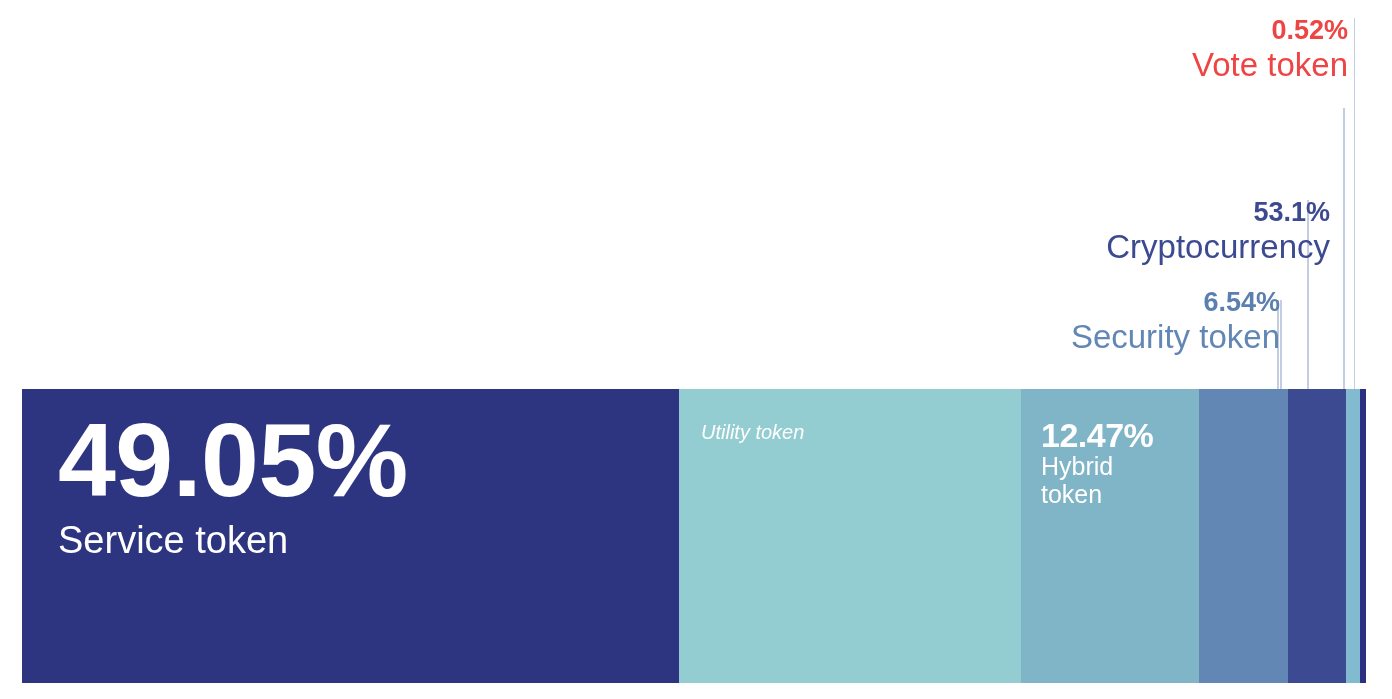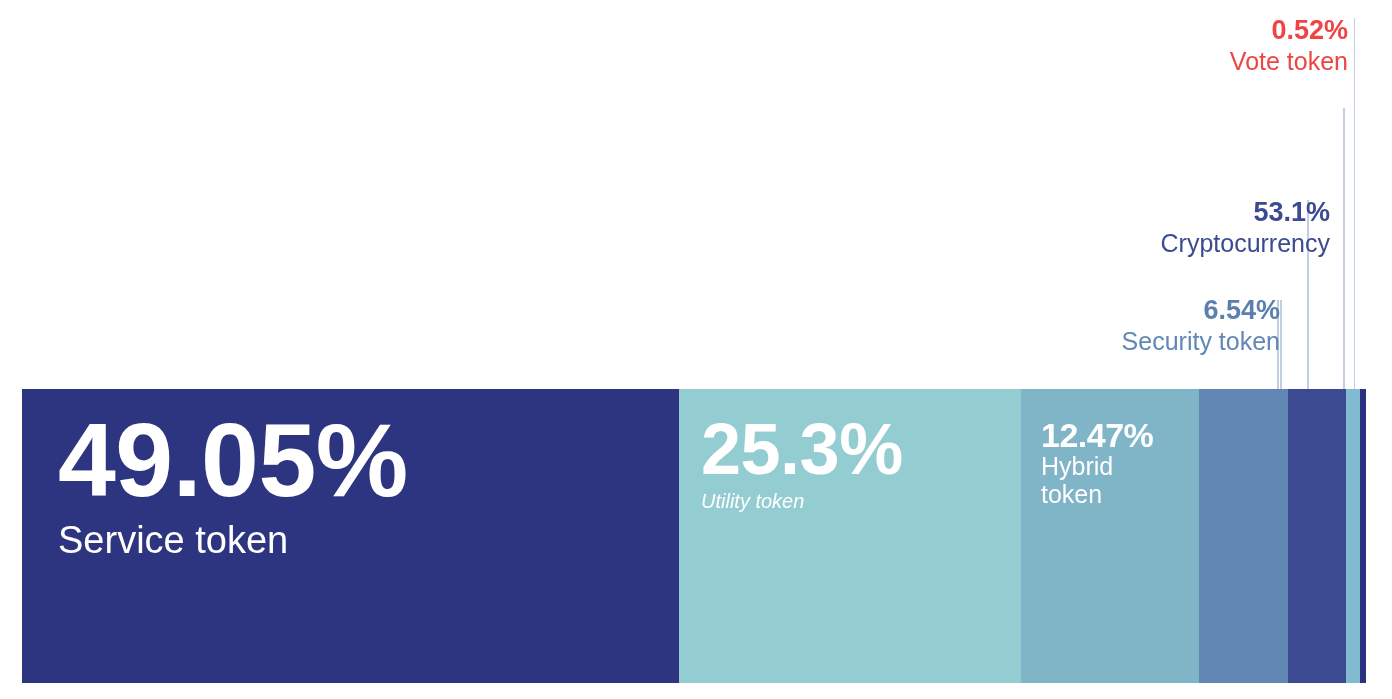--- a/index.html
+++ b/index.html
@@ -69,21 +69,21 @@
   }
   .callout .c-pct{
     display:block;
     font-weight:700;
     font-size:27px;
     letter-spacing:0px;
   }
   .callout .c-name{
     display:block;
     font-weight:400;
-    font-size:25px;
+    font-size:33px;
     margin-top:3px;
   }
 
   
   .leader{
     position:absolute;
     width:1.6px;
     background:#c3cee2;
   }
 </style>
@@ -102,37 +102,36 @@
     <span class="c-pct">0.52%</span>
     <span class="c-name">Vote token</span>
   </div>
 
 
   <div class="callout" style="right:62px;top:198px;color:#3c4a91;">
     <span class="c-pct">53.1%</span>
     <span class="c-name">Cryptocurrency</span>
   </div>
 
-  <div class="callout" style="right:112px;top:296px;color:#6287b5;">
+  <div class="callout" style="right:112px;top:288px;color:#6287b5;">
     <span class="c-pct" style="color:#5b7fae;">6.54%</span>
     <span class="c-name">Security token</span>
   </div>
 
   <div class="bar">
 
     <div class="seg s0" style="width:657px;background:#2e3580;">
       <div class="seg-inner">
         <span class="seg-pct">49.05%</span>
         <span class="seg-name">Service token</span>
       </div>
     </div>
 
     <div class="seg s1" style="width:342px;background:#93cdd2;">
       <div class="seg-inner">
-        <span class="seg-pct">25.3%</span>
         <span class="seg-name">Utility token</span>
       </div>
     </div>
 
     <div class="seg s2" style="width:170px;background:#80b4c7;padding-left:8px;">
       <div class="seg-inner">
         <span class="seg-pct">12.47%</span>
         <span class="seg-name">Hybrid
 token</span>
       </div>

